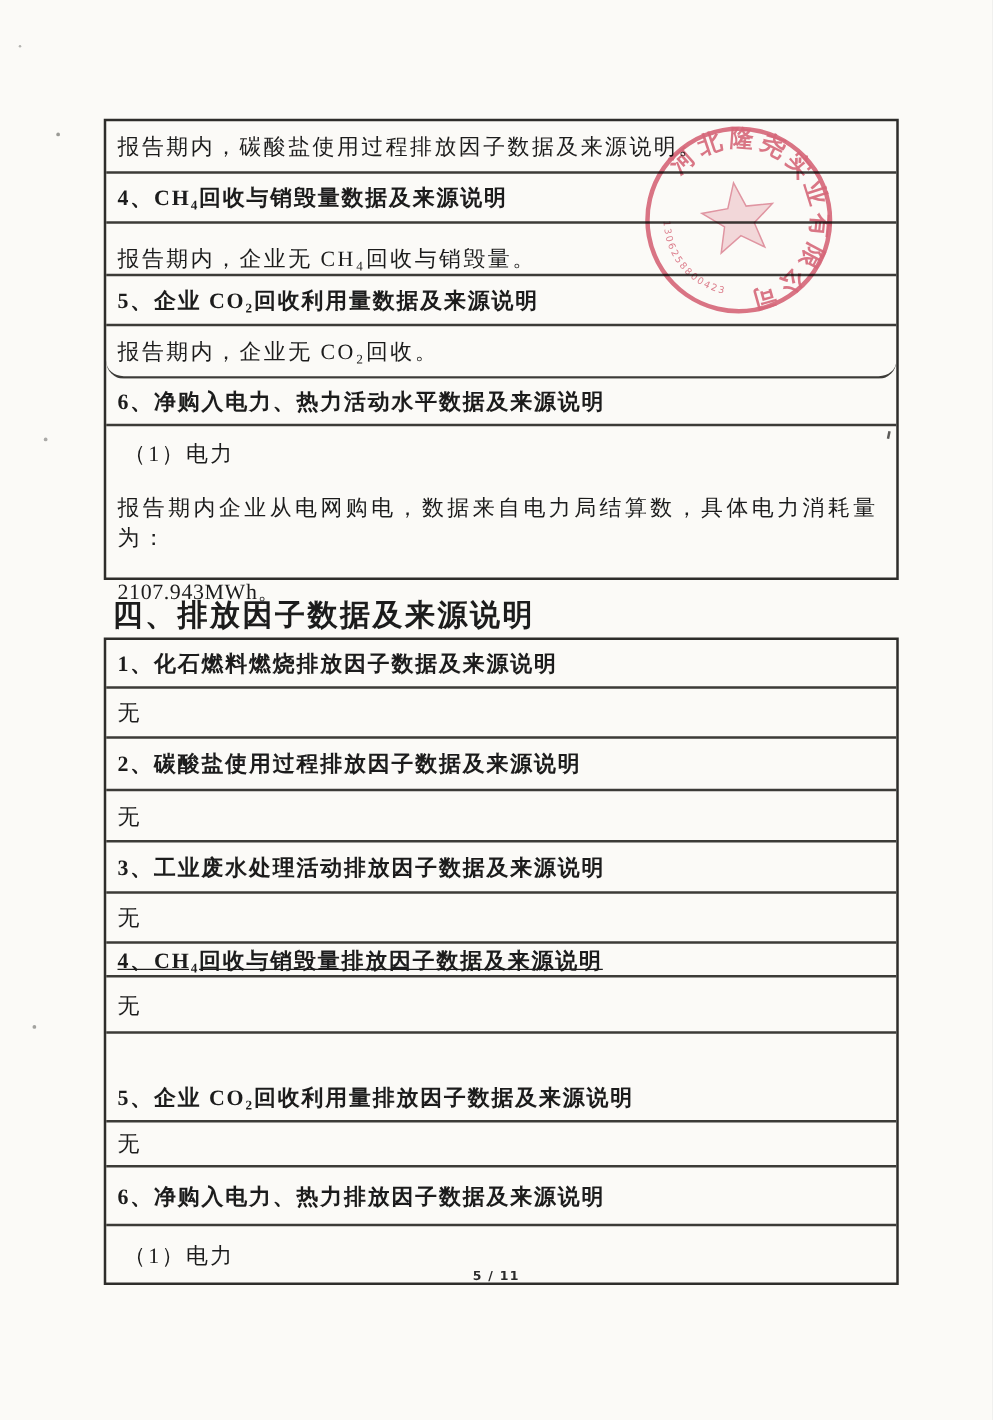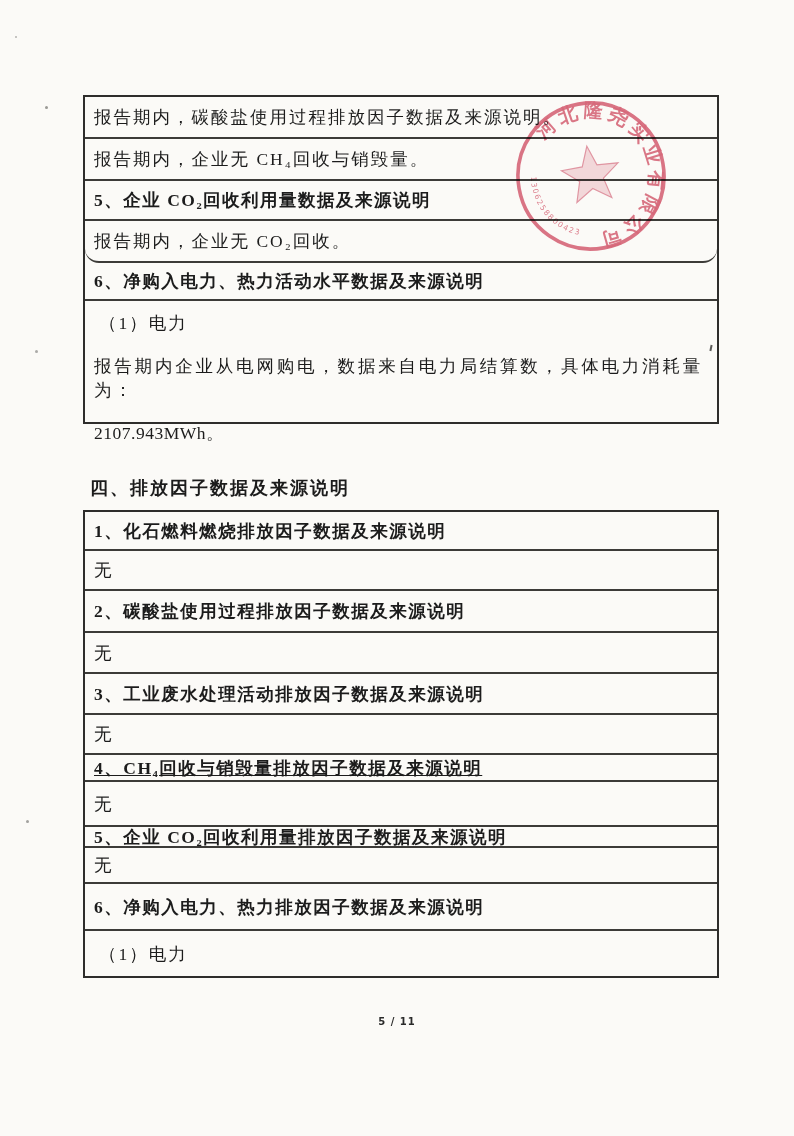--- a/index.html
+++ b/index.html
@@ -33,21 +33,21 @@
     padding:10px 14px 0 9px;
   }
   .multiline p { font-size:17.5px; margin-bottom:19px; }
   .ml-0 { letter-spacing:2px; padding-left:5px; }
   .ml-1 { letter-spacing:2.8px; }
   .ml-2 { letter-spacing:0.5px; }
   .section-heading {
     position:absolute;
     left:90px; top:476px;
     font-weight:bold;
-    font-size:18px;
+    font-size:24px;
     letter-spacing:2px;
   }
   .footer {
     position:absolute;
     left:0; top:1016px;
     width:100%;
     text-align:center;
     font-family:"DejaVu Sans","Liberation Sans",sans-serif;
     font-weight:bold;
     font-size:10px;
@@ -74,21 +74,24 @@
 </style>
 </head>
 <body>
 
 <div class="page">
 
   <div class="tbl" style="top:95px;">
     <div class="row" style="height:42px;">
       <span class="txt">报告期内，碳酸盐使用过程排放因子数据及来源说明。</span>
     </div>
-    <div class="row" style="height:42px;">
+    <div class="row" style="height:40px;">
+      <span class="hdr">4、CH₄回收与销毁量数据及来源说明</span>
+    </div>
+    <div class="row" style="height:42px;align-items:flex-end;">
       <span class="txt">报告期内，企业无 CH₄回收与销毁量。</span>
     </div>
     <div class="row" style="height:40px;">
       <span class="hdr">5、企业 CO₂回收利用量数据及来源说明</span>
     </div>
     <div class="row" style="height:42px;border-radius:14px;">
       <span class="txt">报告期内，企业无 CO₂回收。</span>
     </div>
     <div class="row" style="height:38px;">
       <span class="hdr">6、净购入电力、热力活动水平数据及来源说明</span>
@@ -120,21 +123,21 @@
     </div>
     <div class="row" style="height:40px;">
       <span class="txt">无</span>
     </div>
     <div class="row" style="height:27px;text-decoration:underline;">
       <span class="hdr">4、CH₄回收与销毁量排放因子数据及来源说明</span>
     </div>
     <div class="row" style="height:45px;">
       <span class="txt">无</span>
     </div>
-    <div class="row" style="height:21px;">
+    <div class="row" style="height:39px;margin-top:32px;">
       <span class="hdr">5、企业 CO₂回收利用量排放因子数据及来源说明</span>
     </div>
     <div class="row" style="height:36px;">
       <span class="txt">无</span>
     </div>
     <div class="row" style="height:47px;">
       <span class="hdr">6、净购入电力、热力排放因子数据及来源说明</span>
     </div>
     <div class="row" style="height:45px;">
       <span class="txt" style="padding-left:5px;">（1）电力</span>

